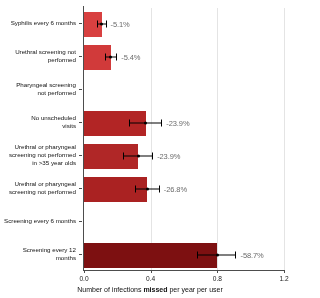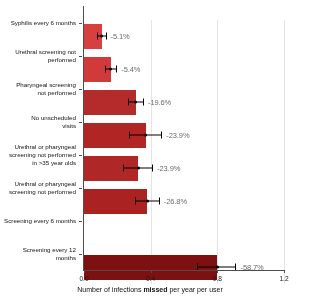--- a/index.html
+++ b/index.html
@@ -12,21 +12,21 @@
   #chart-root{
     position:relative;
     width:300px;height:298px;
     box-sizing:border-box;
   }
 
   
   .plot-area{
     position:absolute;
     left:84px;
-    top:20px;
+    top:8px;
     width:200px;
     height:264px;
   }
   .axis-line-y{
     position:absolute;
     left:83px;top:6px;
     width:1px;height:264px;
     background:#4d4d4d;
   }
   .axis-line-x{
@@ -166,30 +166,20 @@
       </div>
       <div class="row" style="top: 36.63px; height: 25.74px;">
         <div class="bar" title="Urethral screening not performed: 0.16" style="width: 26.6667px; background: rgb(209, 58, 58);"></div>
         <div class="errbar" style="left: 20.8333px; width: 12.5px;">
           <div class="err-line" style="background: rgb(0, 0, 0);"></div>
           <div class="err-cap left" style="background: rgb(0, 0, 0);"></div>
           <div class="err-cap right" style="background: rgb(0, 0, 0);"></div>
           <div class="err-dot" style="left: 4.33333px; background: rgb(0, 0, 0);"></div>
         </div>
         <div class="pct-label" style="left: 37.3333px; color: rgb(107, 107, 107);">-5.4%</div>
-      </div>
-      <div class="row" style="top: 69.63px; height: 25.74px;">
-        <div class="bar" title="Pharyngeal screening not performed: 0.31" style="width: 51.6667px; background: rgb(181, 42, 42);"></div>
-        <div class="errbar" style="left: 44.1667px; width: 15.8333px;">
-          <div class="err-line" style="background: rgb(0, 0, 0);"></div>
-          <div class="err-cap left" style="background: rgb(0, 0, 0);"></div>
-          <div class="err-cap right" style="background: rgb(0, 0, 0);"></div>
-          <div class="err-dot" style="left: 6px; background: rgb(0, 0, 0);"></div>
-        </div>
-        <div class="pct-label" style="left: 64px; color: rgb(107, 107, 107);">-19.6%</div>
       </div>
       <div class="row" style="top: 102.63px; height: 25.74px;">
         <div class="bar" title="No unscheduled visits: 0.37" style="width: 61.6667px; background: rgb(178, 37, 37);"></div>
         <div class="errbar" style="left: 45px; width: 33.3333px;">
           <div class="err-line" style="background: rgb(0, 0, 0);"></div>
           <div class="err-cap left" style="background: rgb(0, 0, 0);"></div>
           <div class="err-cap right" style="background: rgb(0, 0, 0);"></div>
           <div class="err-dot" style="left: 15.1667px; background: rgb(0, 0, 0);"></div>
         </div>
         <div class="pct-label" style="left: 82.3333px; color: rgb(107, 107, 107);">-23.9%</div>

